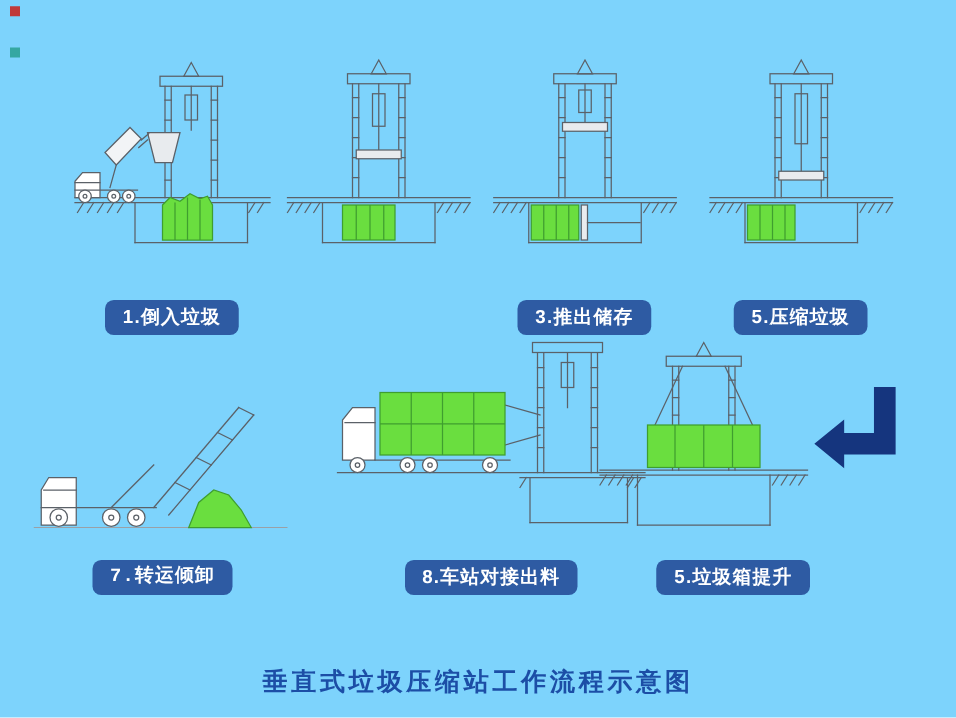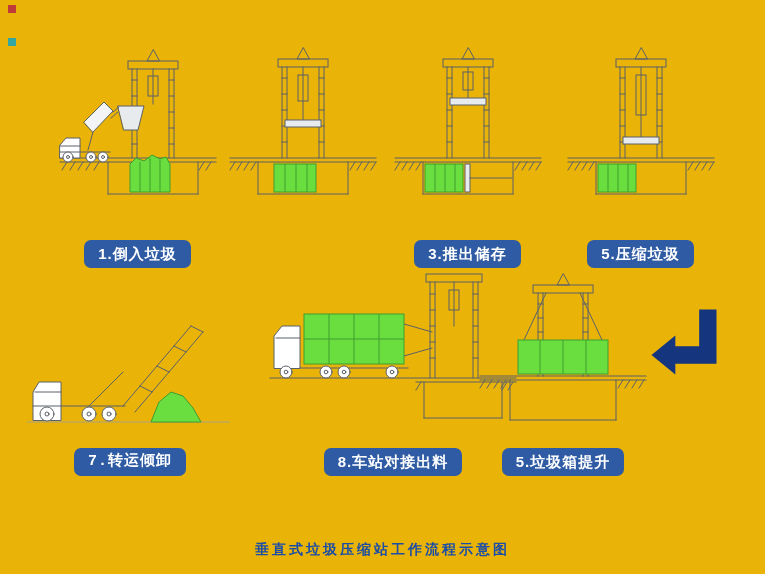--- a/index.html
+++ b/index.html
@@ -1,30 +1,30 @@
 <!DOCTYPE html>
 <html style="--badge: #2e5ba3; --green: #6ade3f; --arrow: #15357e; --title: #1c4ea6; --mark-red: #c03a3a; --mark-teal: #35a7a2;"><head>
 <meta charset="utf-8">
 <style>
   * { margin:0; padding:0; box-sizing:border-box; }
   html,body { background:#ffffff; }
   .page {
-    position:relative; width:765px; height:574px; background:#eab308;
+    position:relative; width:765px; height:574px; background:#7dd3fc;
     overflow:hidden; font-family:"Liberation Sans", sans-serif;
   }
   .step { position:absolute; display:flex; flex-direction:column; align-items:center; }
   .badge {
     display:inline-block; margin-top:8px;
     background:var(--badge,#2e5ba3); color:#ffffff;
     font-weight:bold; font-size:15px; line-height:1.2;
     padding:5px 14px; border-radius:7px; letter-spacing:1px; white-space:nowrap;
   }
   .title {
     position:absolute; left:0; right:0; bottom:15px; text-align:center;
-    font-size:14px; font-weight:bold; color:var(--title,#1c4ea6); letter-spacing:3px;
+    font-size:20px; font-weight:bold; color:var(--title,#1c4ea6); letter-spacing:3px;
   }
   .mark { position:absolute; width:8px; height:8px; }
   .illu { display:block; }
   .sk { stroke:#5b6168; stroke-width:1; fill:none; stroke-linecap:square; }
   .skt { stroke:#9aa0a6; stroke-width:0.8; fill:none; }
   .green-fill { fill:var(--green,#6ade3f); stroke:#3f9e2f; stroke-width:1; }
   .gk { stroke:#3f9e2f; stroke-width:1; fill:none; }
   .plate { fill:#e8ebee; }
   .arrow-fill { fill:var(--arrow,#15357e); }
 </style>
@@ -323,21 +323,21 @@
         <rect class="green-fill" x="36" y="44" width="100" height="50"></rect>
         <line class="gk" x1="61" y1="44" x2="61" y2="94"></line>
         <line class="gk" x1="86" y1="44" x2="86" y2="94"></line>
         <line class="gk" x1="111" y1="44" x2="111" y2="94"></line>
         <line class="gk" x1="36" y1="69" x2="136" y2="69"></line>
       </g>
     </svg>
     <div class="badge">8.车站对接出料</div>
   </div>
 
-  <div class="step" style="left:478px; top:270px; width:170px;">
+  <div class="step" style="left:478px; top:270px; width:170px;align-items:flex-end;">
     <svg class="illu" width="170" height="170" viewBox="0 0 170 170">
       <g class="sk">
         <polygon points="85,4 79,15 91,15"></polygon>
         <rect x="55" y="15" width="60" height="8"></rect>
         <line x1="60" y1="23" x2="60" y2="106"></line>
           <line x1="65" y1="23" x2="65" y2="106"></line>
         <line x1="105" y1="23" x2="105" y2="106"></line>
           <line x1="110" y1="23" x2="110" y2="106"></line>
         <line x1="60" y1="34" x2="65" y2="34"></line>
           <line x1="60" y1="48" x2="65" y2="48"></line>

